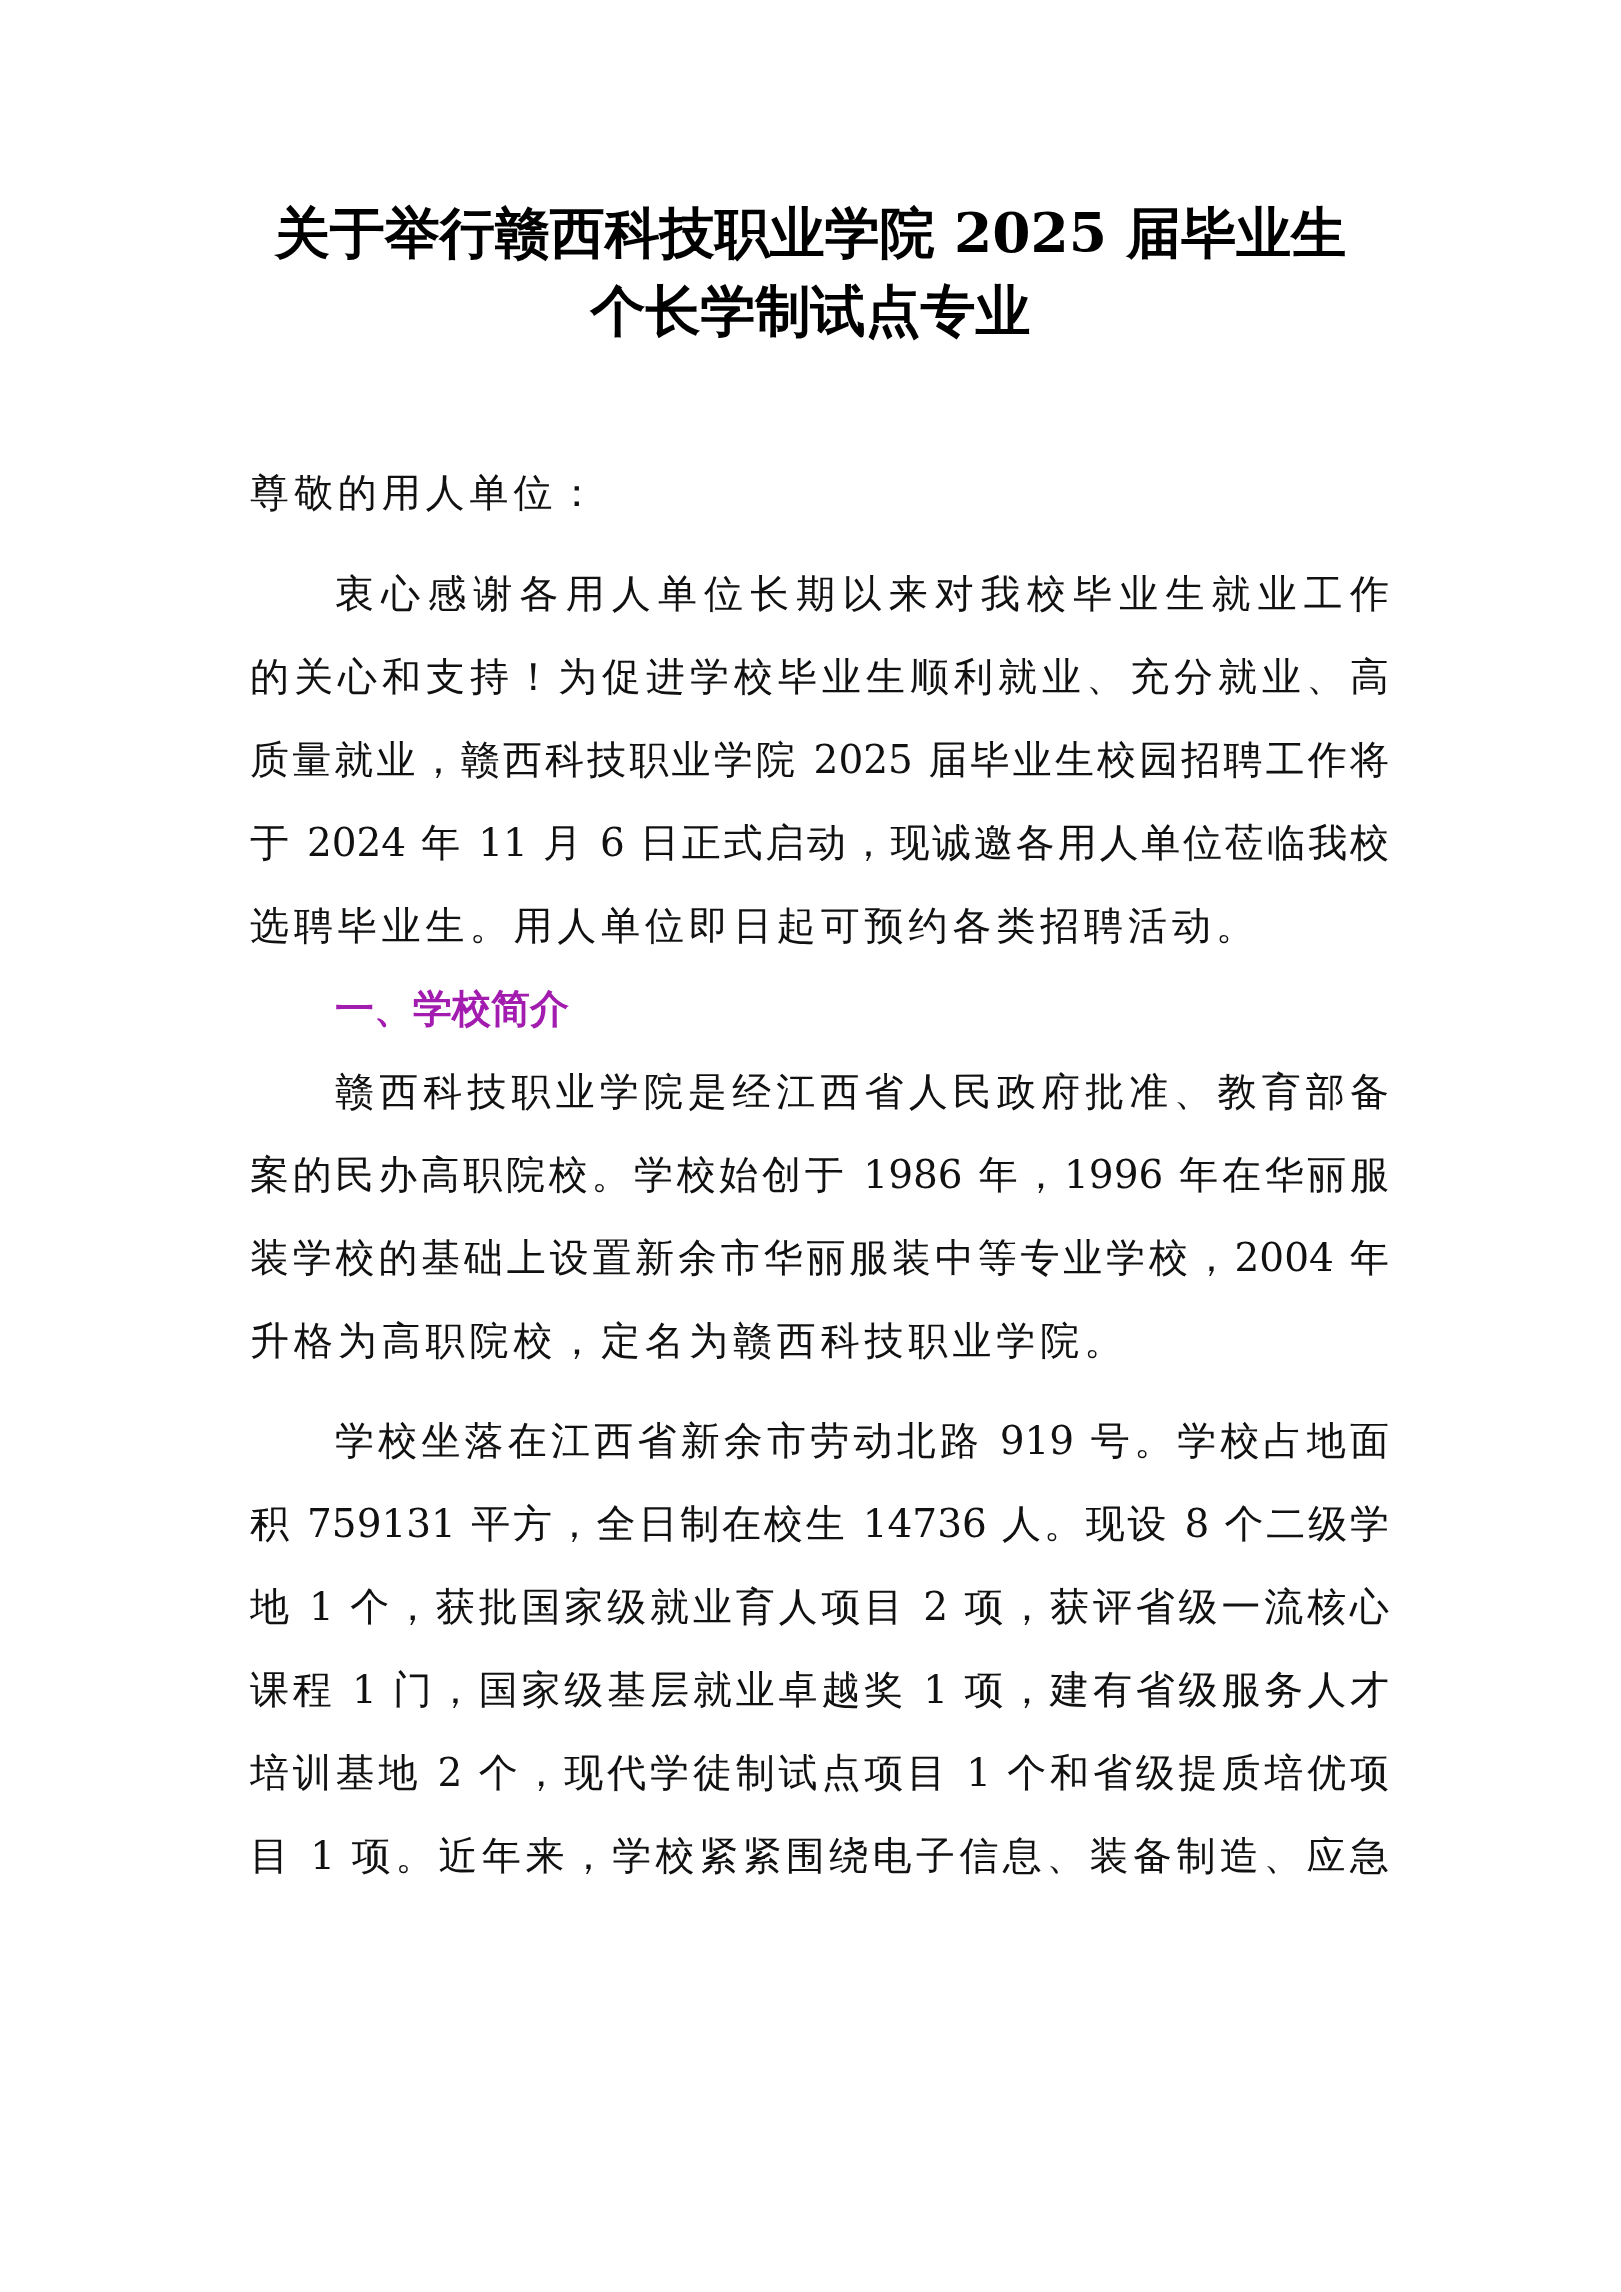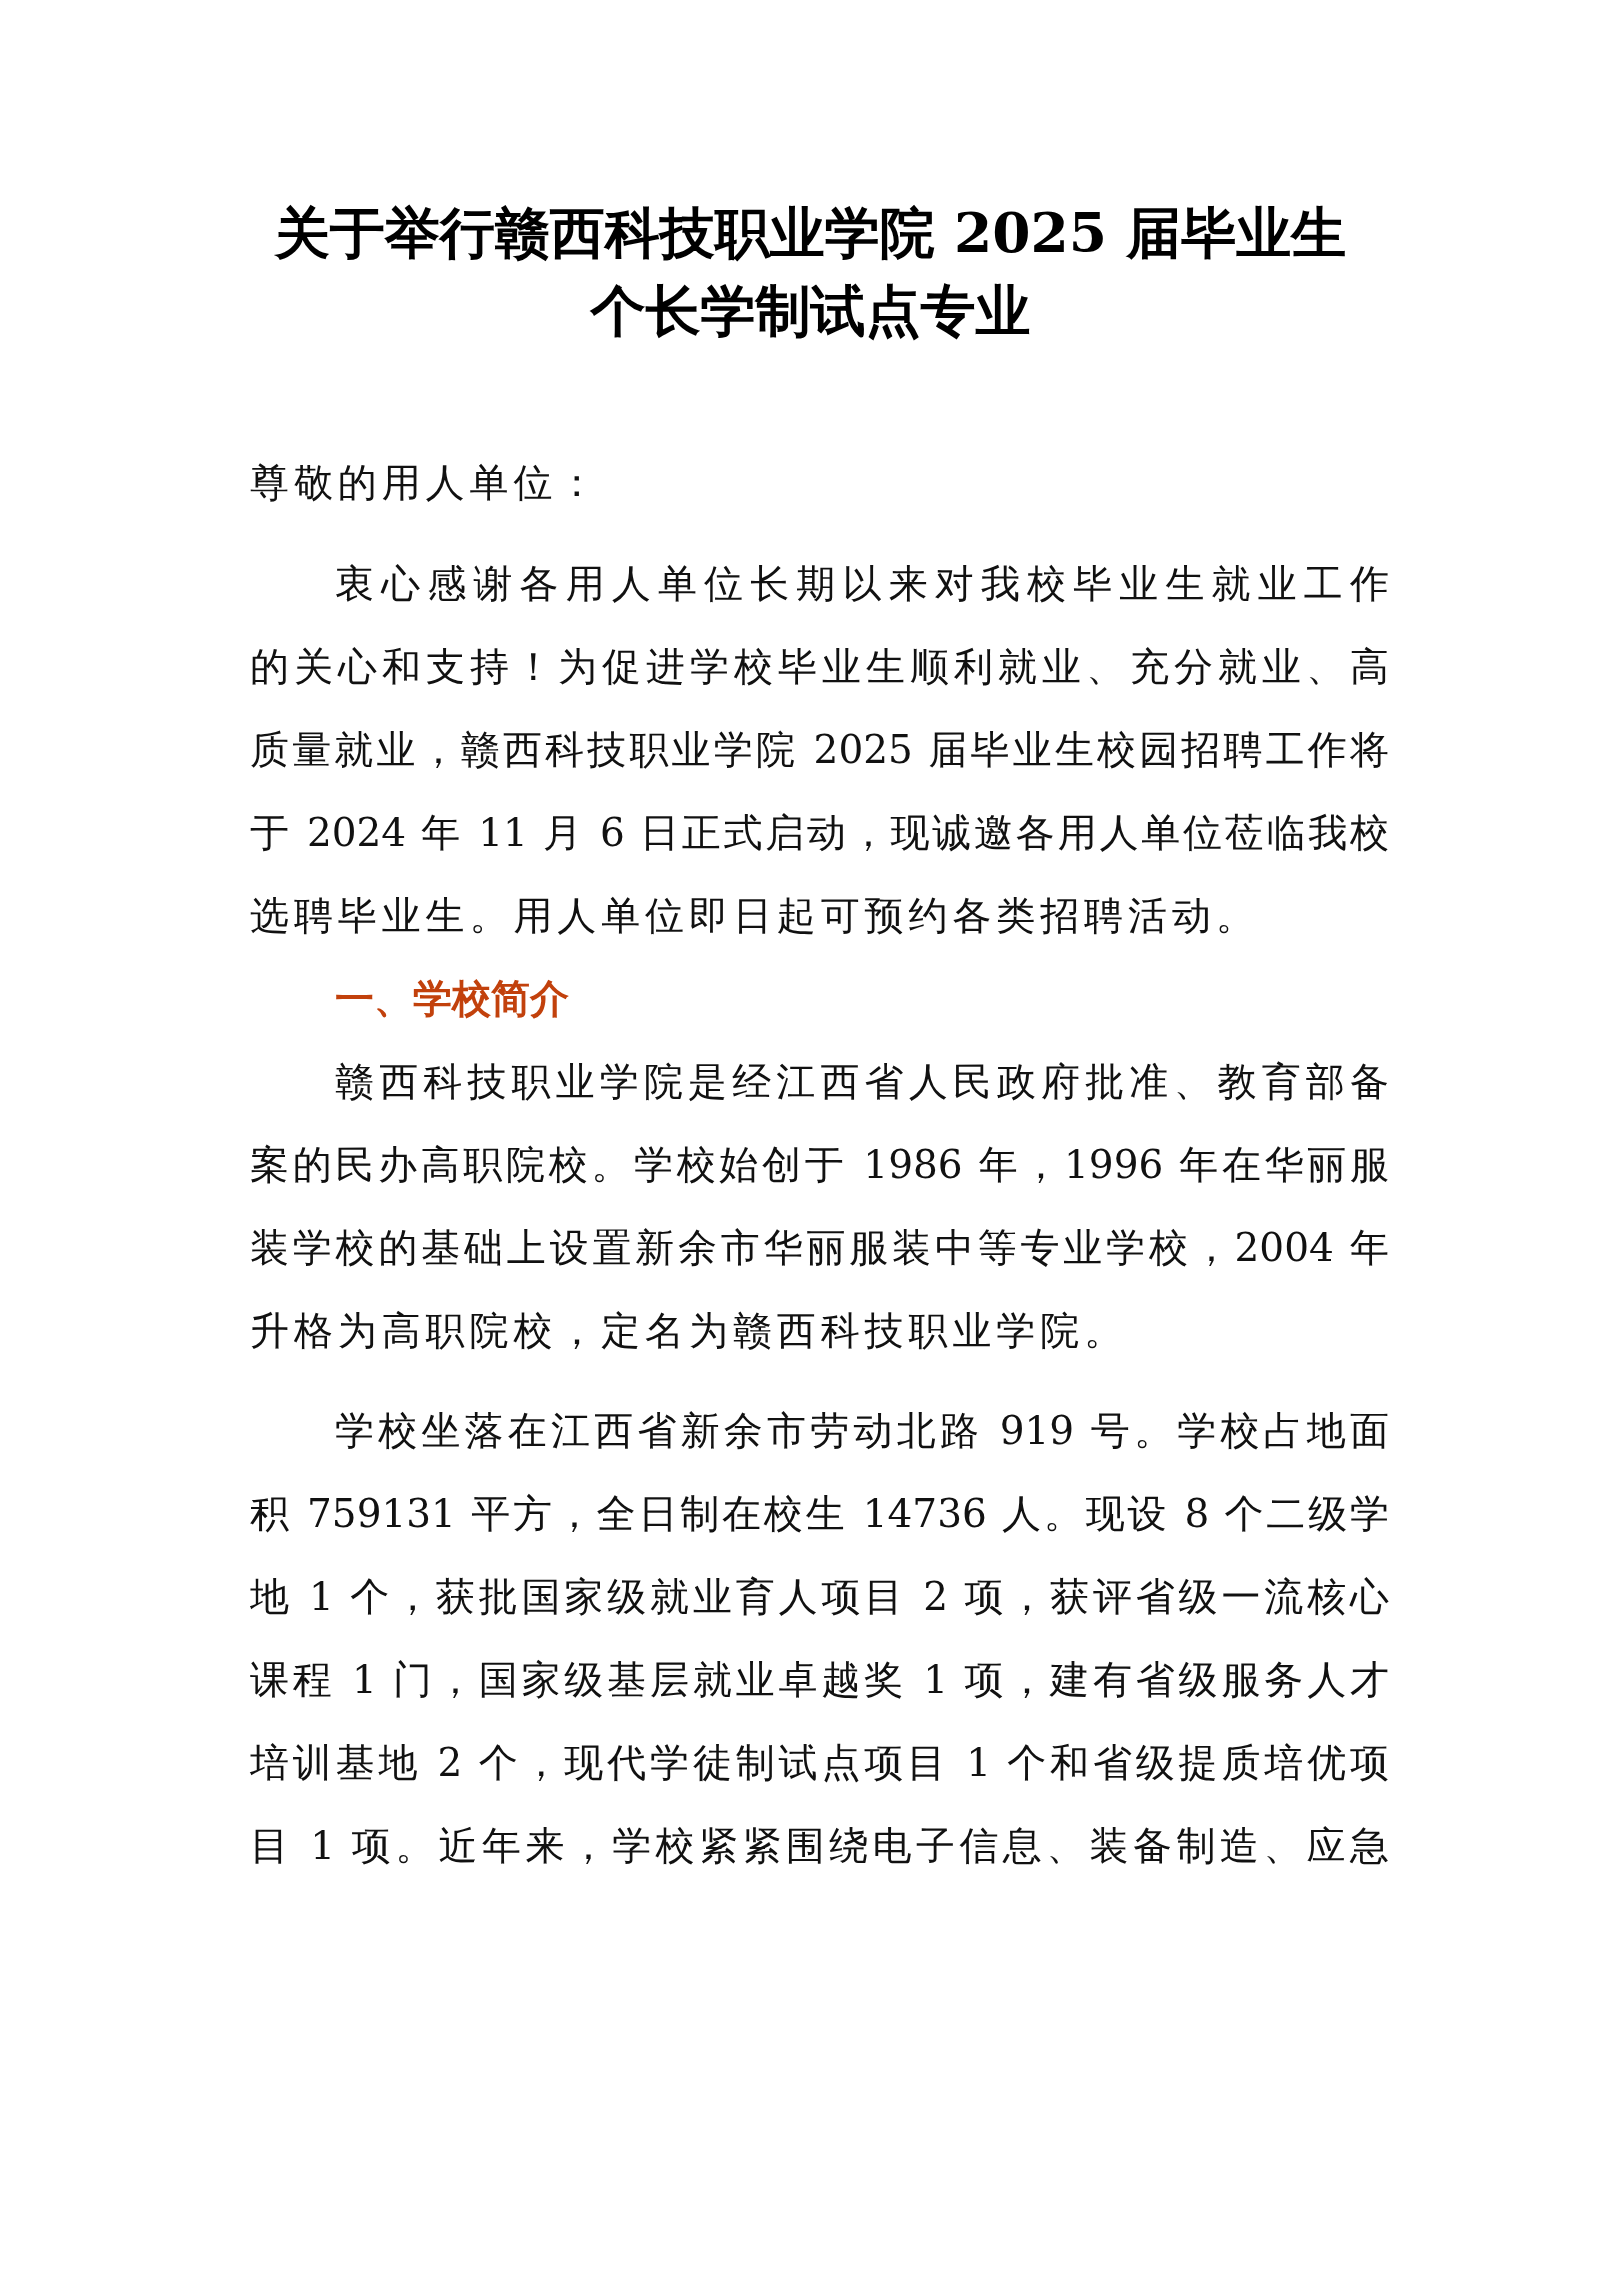--- a/index.html
+++ b/index.html
@@ -34,21 +34,21 @@
       color: #000000;
       letter-spacing: 0px;
     }
     .title .tline {
       display: block;
       white-space: nowrap;
     }
     .body {
       position: absolute;
       left: 250px;
-      top: 441px;
+      top: 451px;
       width: 1139px;
       font-family: "DejaVu Serif", "Liberation Serif", serif;
       font-size: 39px;
       color: #111111;
     }
     .line {
       display: block;
       height: 83px;
       line-height: 83px;
       white-space: nowrap;
@@ -61,21 +61,21 @@
       letter-spacing: 4.9px;
     }
     .line.indent {
       padding-left: 85px;
     }
     .line.heading {
       font-family: "DejaVu Sans", "Liberation Sans", sans-serif;
       font-weight: bold;
       padding-left: 85px;
       text-align-last: left;
-      color: #c2410c;
+      color: #a21caf;
     }
     .gap {
       display: block;
       height: 17.6px;
     }
   </style>
 </head>
 <body>
 
 <div class="page">

